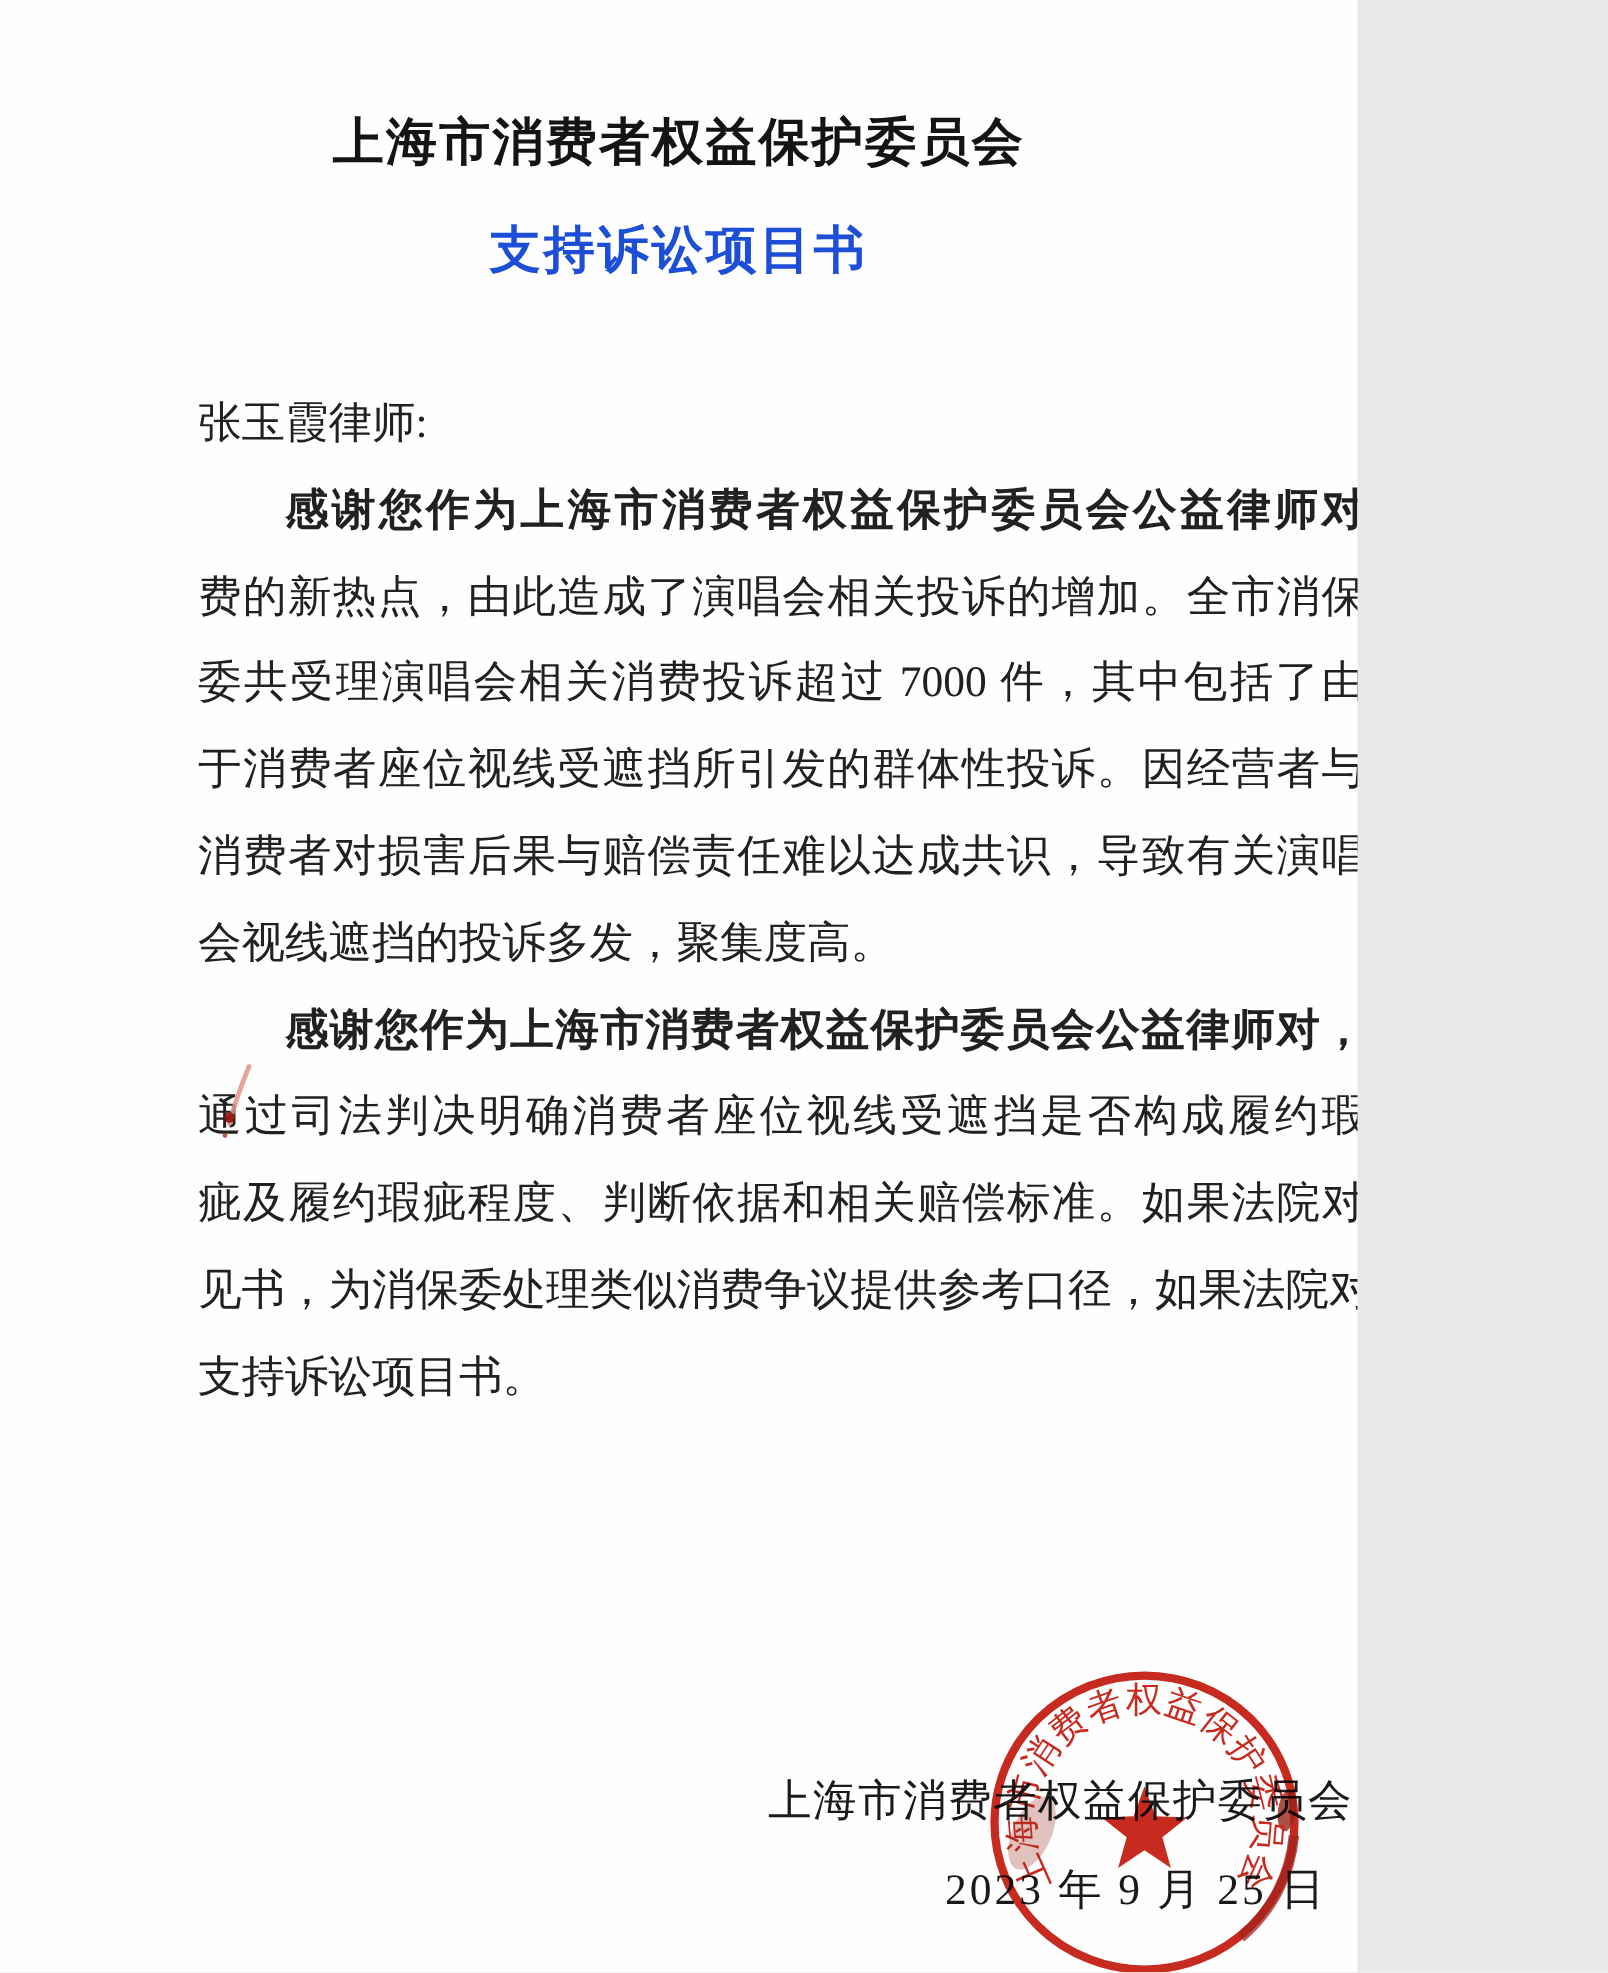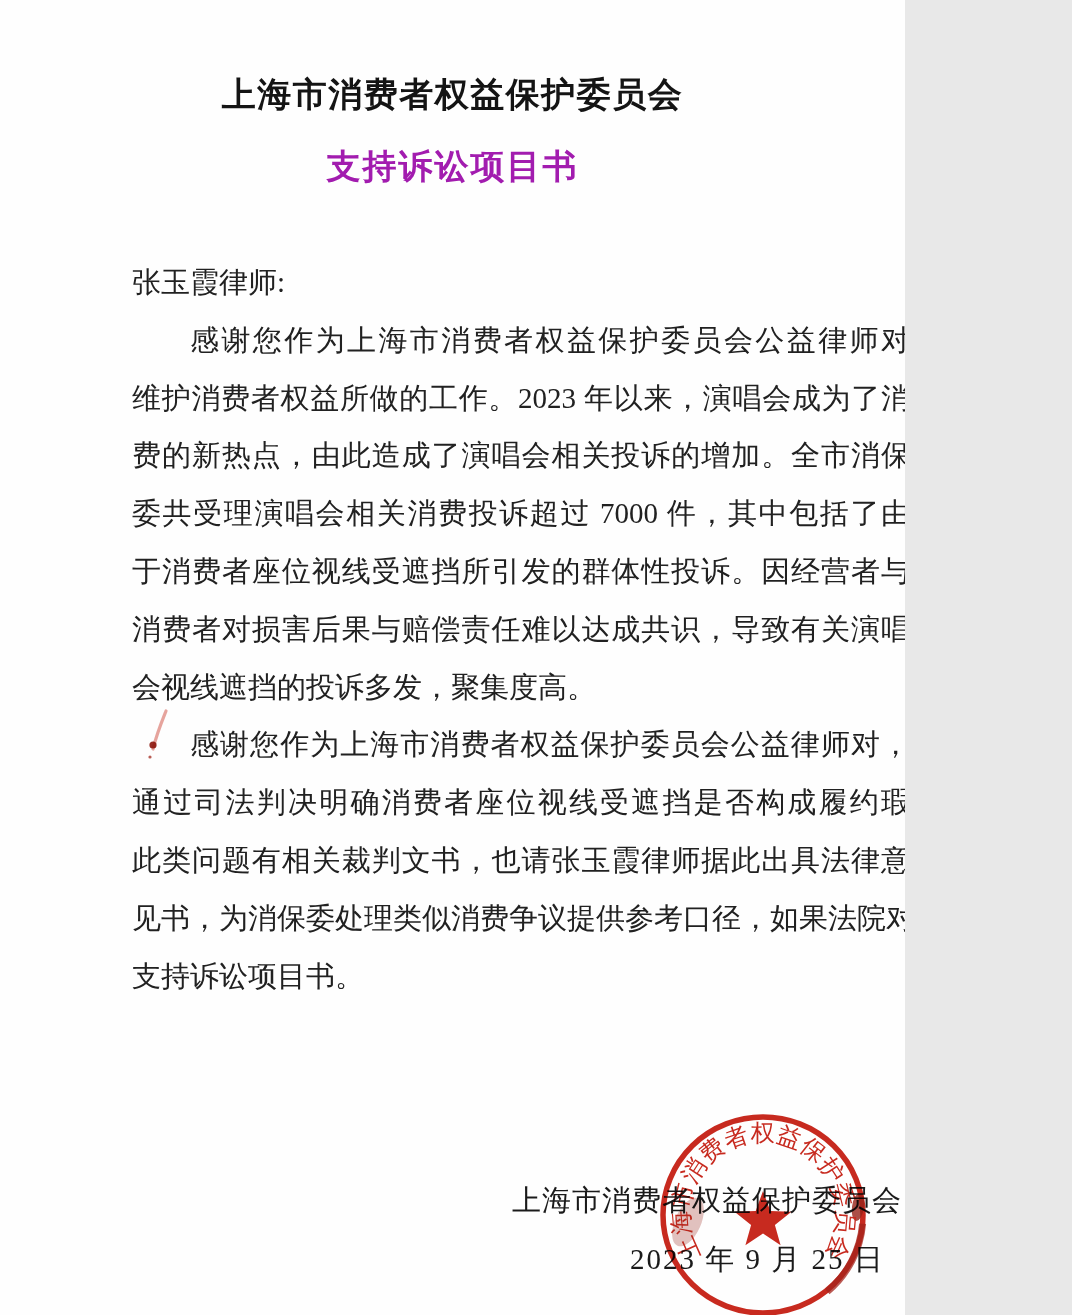--- a/index.html
+++ b/index.html
@@ -23,42 +23,42 @@
     font-size: 34px;
     font-weight: bold;
     letter-spacing: 1.5px;
     color: #141414;
   }
   .title-line2 {
     margin-top: 26px;
     font-size: 34px;
     font-weight: bold;
     letter-spacing: 2px;
-    color: #a21caf;
+    color: #1d4ed8;
   }
   .body-block {
     position: absolute;
     left: 132px;
     top: 254px;
     width: 778px;
     font-size: 29px;
   }
   .body-line {
     height: 57.8px;
     line-height: 57.8px;
     white-space: nowrap;
     text-align: justify;
     text-align-last: justify;
     color: #212121;
   }
   .body-line.no-justify {
     text-align: left;
     text-align-last: left;
   }
-  .body-line.indent { text-indent: 2em; }
+  .body-line.indent { text-indent: 2em; font-weight: bold; }
   .signature {
     position: absolute;
     left: 512px;
     top: 1181px;
     font-size: 29px;
     letter-spacing: 1px;
     color: #1a1a1a;
     white-space: nowrap;
   }
   .date-line {
@@ -94,29 +94,28 @@
 
   <div class="titles">
     <div class="title-line1">上海市消费者权益保护委员会</div>
     <div class="title-line2">支持诉讼项目书</div>
   </div>
 
   <div class="body-block">
     <div class="body-line no-justify">张玉霞律师:</div>
     <div id="body-lines-container">
         <div class="body-line indent">感谢您作为上海市消费者权益保护委员会公益律师对</div>
-        <div class="body-line">维护消费者权益所做的工作。2023 年以来，演唱会成为了消</div>
         <div class="body-line">费的新热点，由此造成了演唱会相关投诉的增加。全市消保</div>
         <div class="body-line">委共受理演唱会相关消费投诉超过 7000 件，其中包括了由</div>
         <div class="body-line">于消费者座位视线受遮挡所引发的群体性投诉。因经营者与</div>
         <div class="body-line">消费者对损害后果与赔偿责任难以达成共识，导致有关演唱</div>
         <div class="body-line no-justify">会视线遮挡的投诉多发，聚集度高。</div>
         <div class="body-line indent">感谢您作为上海市消费者权益保护委员会公益律师对，</div>
         <div class="body-line">通过司法判决明确消费者座位视线受遮挡是否构成履约瑕</div>
-        <div class="body-line">此类问题有相关裁判文书，也请张玉霞律师据此出具法律意</div>
+        <div class="body-line">疵及履约瑕疵程度、判断依据和相关赔偿标准。如果法院对</div>
         <div class="body-line">见书，为消保委处理类似消费争议提供参考口径，如果法院对</div>
         <div class="body-line no-justify">支持诉讼项目书。</div>
       </div>
   </div>
 
   <svg class="pen-mark-svg" width="36" height="62" viewBox="0 0 36 62">
     <path d="M26 6 C 22 16, 17 28, 13 44" stroke="#e2948c" stroke-width="3.2" fill="none" stroke-linecap="round" opacity="0.85"></path>
     <circle cx="13" cy="40" r="3.6" fill="#8c150c" opacity="0.9"></circle>
     <circle cx="10" cy="52" r="1.6" fill="#a8352a" opacity="0.8"></circle>
   </svg>

